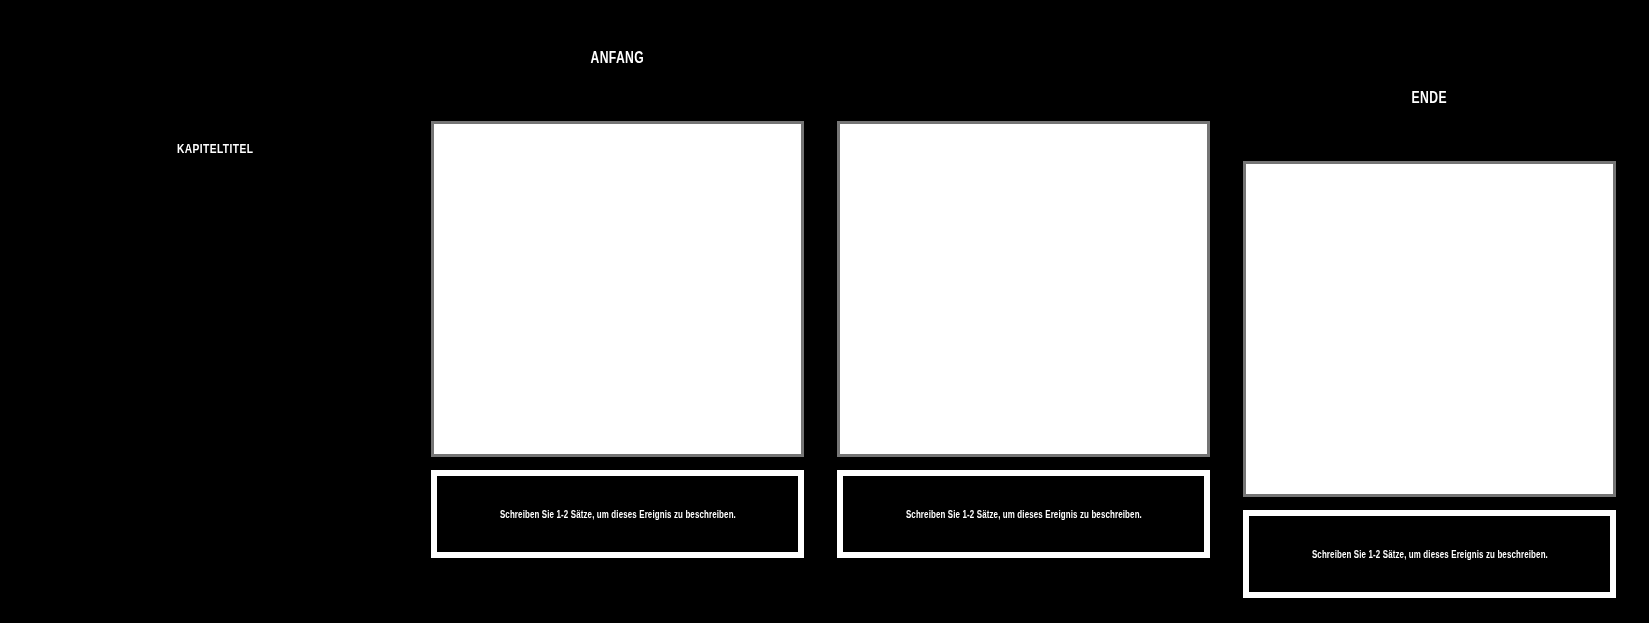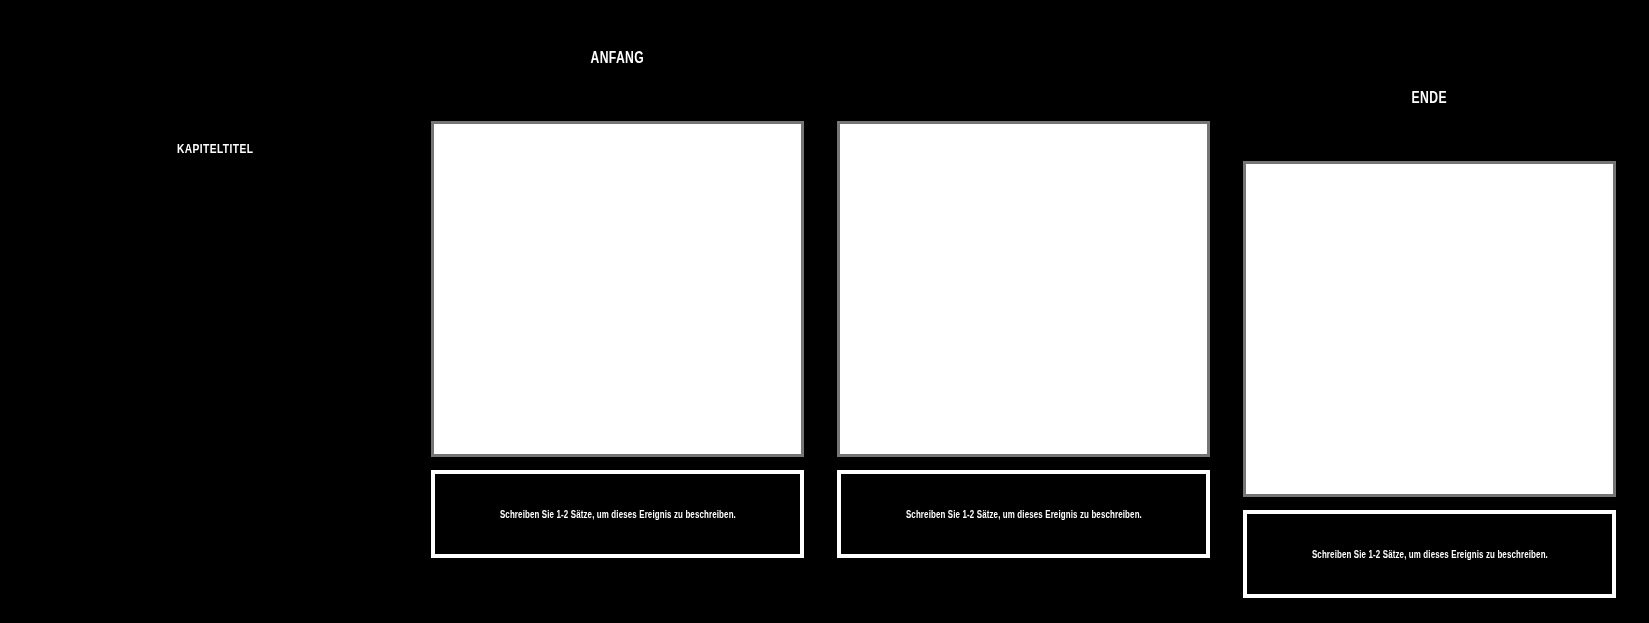--- a/index.html
+++ b/index.html
@@ -56,21 +56,21 @@
     background: #ffffff;
     border: 3px solid #757575;
   }
   .text-cell {
     position: absolute;
     top: 470px;
     width: 373px;
     height: 88px;
     box-sizing: border-box;
     background: #000000;
-    border: 4px solid #ffffff;
+    border: 6px solid #ffffff;
     display: flex;
     align-items: center;
     justify-content: center;
   }
   .text-cell .placeholder {
     font-size: 11px;
     letter-spacing: 0.2px;
     white-space: nowrap;
     transform: scaleX(0.72);
     transform-origin: center center;

